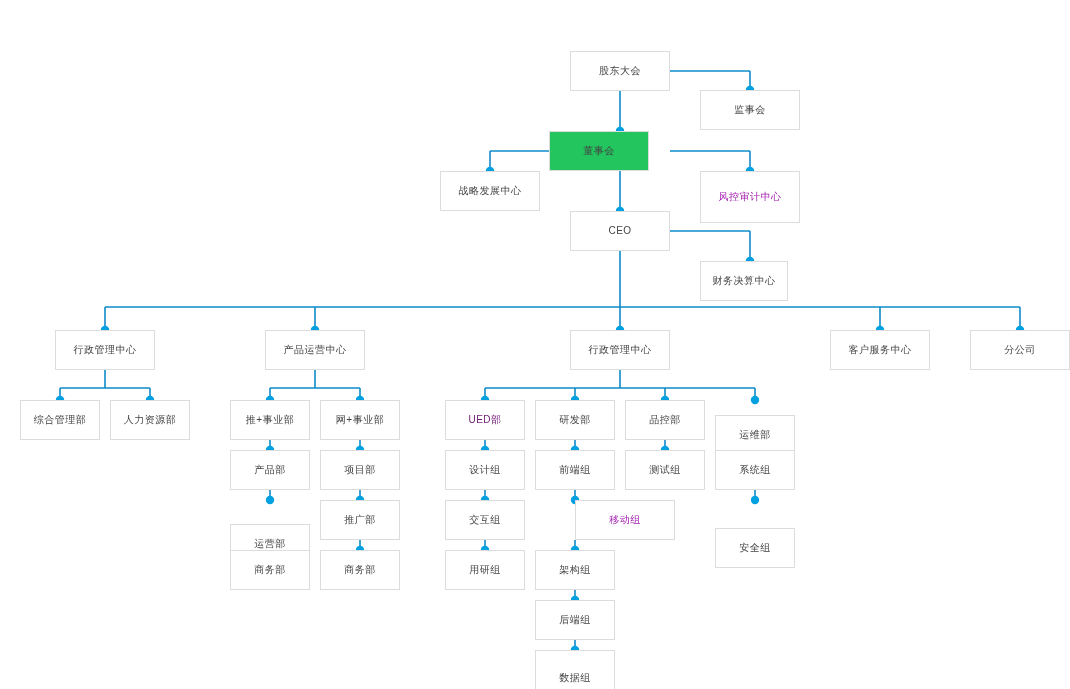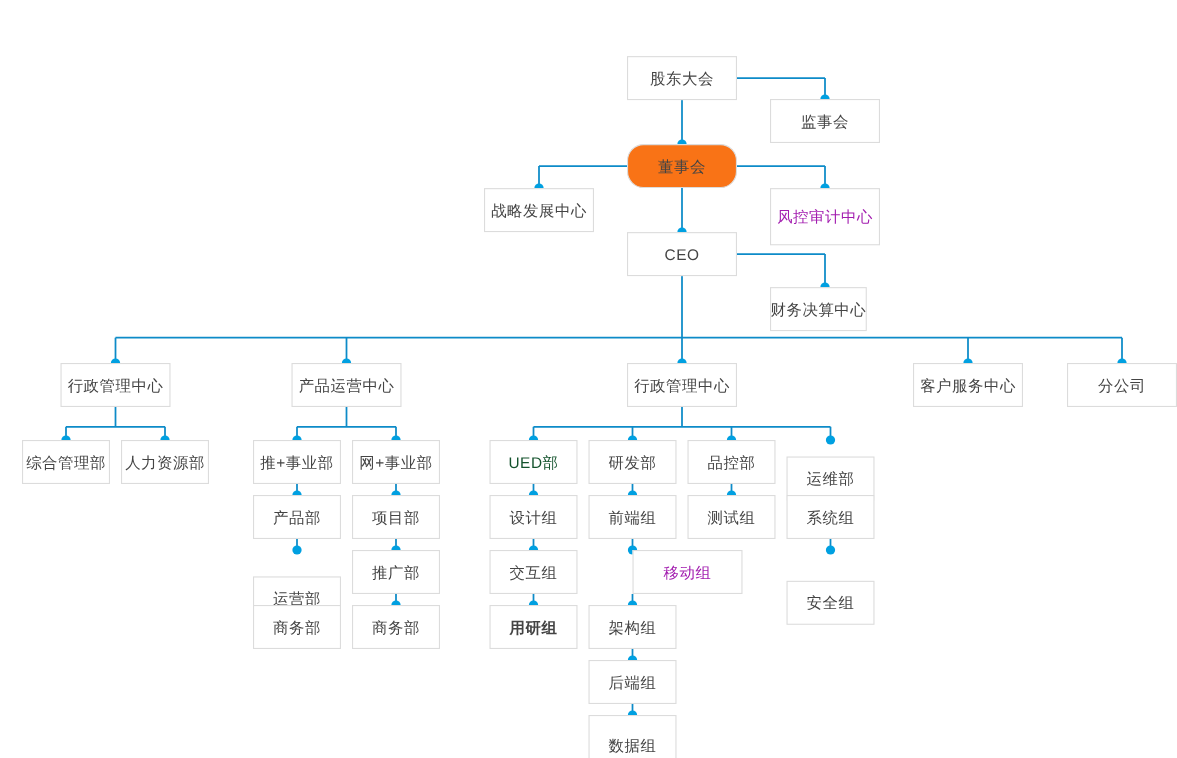--- a/index.html
+++ b/index.html
@@ -22,21 +22,21 @@
     width: 1070px;
     height: 689px;
     pointer-events: none;
   }
   .node {
     position: absolute;
     box-sizing: border-box;
     border: 1px solid #dcdcdc;
     background: #ffffff;
     color: #444444;
-    font-size: 14px;
+    font-size: 10px;
     line-height: 1;
     display: flex;
     align-items: center;
     justify-content: center;
     letter-spacing: 0.5px;
     white-space: nowrap;
   }
   .node-label {
     display: block;
   }
@@ -131,21 +131,21 @@
       <line x1="755" y1="388" x2="755" y2="400" stroke="#0d8bc8" stroke-width="1.6"></line>
       <circle cx="755" cy="400" r="4.2" fill="#00a0e1"></circle>
     </svg>
   <div id="node-layer">
       <div class="node" style="left: 570px; top: 51px; width: 100px; height: 40px; border-color: rgb(220, 220, 220); background: rgb(255, 255, 255); color: rgb(68, 68, 68);">
         <span class="node-label">股东大会</span>
       </div>
       <div class="node" style="left: 700px; top: 90px; width: 100px; height: 40px; border-color: rgb(220, 220, 220); background: rgb(255, 255, 255); color: rgb(68, 68, 68);">
         <span class="node-label">监事会</span>
       </div>
-      <div class="node" style="left: 570px; top: 131px; width: 100px; height: 40px; border-color: rgb(220, 220, 220); background: #f97316; color: rgb(68, 68, 68); border-radius: 15px;">
+      <div class="node" style="left: 549px; top: 131px; width: 100px; height: 40px; border-color: rgb(220, 220, 220); background: #22c55e; color: rgb(68, 68, 68);">
         <span class="node-label">董事会</span>
       </div>
       <div class="node" style="left: 440px; top: 171px; width: 100px; height: 40px; border-color: rgb(220, 220, 220); background: rgb(255, 255, 255); color: rgb(68, 68, 68);">
         <span class="node-label">战略发展中心</span>
       </div>
       <div class="node" style="left: 700px; top: 171px; width: 100px; height: 52px; border-color: rgb(220, 220, 220); background: rgb(255, 255, 255); color: #a21caf;">
         <span class="node-label">风控审计中心</span>
       </div>
       <div class="node" style="left: 570px; top: 211px; width: 100px; height: 40px; border-color: rgb(220, 220, 220); background: rgb(255, 255, 255); color: rgb(68, 68, 68);">
         <span class="node-label">CEO</span>
@@ -191,21 +191,21 @@
       </div>
       <div class="node" style="left: 320px; top: 500px; width: 80px; height: 40px; border-color: rgb(220, 220, 220); background: rgb(255, 255, 255); color: rgb(68, 68, 68);">
         <span class="node-label">推广部</span>
       </div>
       <div class="node" style="left: 230px; top: 550px; width: 80px; height: 40px; border-color: rgb(220, 220, 220); background: rgb(255, 255, 255); color: rgb(68, 68, 68);">
         <span class="node-label">商务部</span>
       </div>
       <div class="node" style="left: 320px; top: 550px; width: 80px; height: 40px; border-color: rgb(220, 220, 220); background: rgb(255, 255, 255); color: rgb(68, 68, 68);">
         <span class="node-label">商务部</span>
       </div>
-      <div class="node" style="left: 445px; top: 400px; width: 80px; height: 40px; border-color: rgb(220, 220, 220); background: rgb(255, 255, 255); color: #14532d;">
+      <div class="node" style="left: 445px; top: 400px; width: 80px; height: 40px; border-color: rgb(220, 220, 220); background: rgb(255, 255, 255); color: #701a75;">
         <span class="node-label">UED部</span>
       </div>
       <div class="node" style="left: 535px; top: 400px; width: 80px; height: 40px; border-color: rgb(220, 220, 220); background: rgb(255, 255, 255); color: rgb(68, 68, 68);">
         <span class="node-label">研发部</span>
       </div>
       <div class="node" style="left: 625px; top: 400px; width: 80px; height: 40px; border-color: rgb(220, 220, 220); background: rgb(255, 255, 255); color: rgb(68, 68, 68);">
         <span class="node-label">品控部</span>
       </div>
       <div class="node" style="left: 715px; top: 400px; width: 80px; height: 40px; border-color: rgb(220, 220, 220); background: rgb(255, 255, 255); color: rgb(68, 68, 68); margin-top: 15px;">
         <span class="node-label">运维部</span>
@@ -224,21 +224,21 @@
       </div>
       <div class="node" style="left: 445px; top: 500px; width: 80px; height: 40px; border-color: rgb(220, 220, 220); background: rgb(255, 255, 255); color: rgb(68, 68, 68);">
         <span class="node-label">交互组</span>
       </div>
       <div class="node" style="left: 535px; top: 500px; width: 100px; height: 40px; border-color: rgb(220, 220, 220); background: rgb(255, 255, 255); color: #a21caf; margin-left: 40px;">
         <span class="node-label">移动组</span>
       </div>
       <div class="node" style="left: 715px; top: 528px; width: 80px; height: 40px; border-color: rgb(220, 220, 220); background: rgb(255, 255, 255); color: rgb(68, 68, 68);">
         <span class="node-label">安全组</span>
       </div>
-      <div class="node" style="left: 445px; top: 550px; width: 80px; height: 40px; border-color: rgb(220, 220, 220); background: rgb(255, 255, 255); color: rgb(68, 68, 68); font-weight: bold;">
+      <div class="node" style="left: 445px; top: 550px; width: 80px; height: 40px; border-color: rgb(220, 220, 220); background: rgb(255, 255, 255); color: rgb(68, 68, 68);">
         <span class="node-label">用研组</span>
       </div>
       <div class="node" style="left: 535px; top: 550px; width: 80px; height: 40px; border-color: rgb(220, 220, 220); background: rgb(255, 255, 255); color: rgb(68, 68, 68);">
         <span class="node-label">架构组</span>
       </div>
       <div class="node" style="left: 535px; top: 600px; width: 80px; height: 40px; border-color: rgb(220, 220, 220); background: rgb(255, 255, 255); color: rgb(68, 68, 68);">
         <span class="node-label">后端组</span>
       </div>
       <div class="node" style="left: 535px; top: 650px; width: 80px; height: 56px; border-color: rgb(220, 220, 220); background: rgb(255, 255, 255); color: rgb(68, 68, 68);">
         <span class="node-label">数据组</span>

